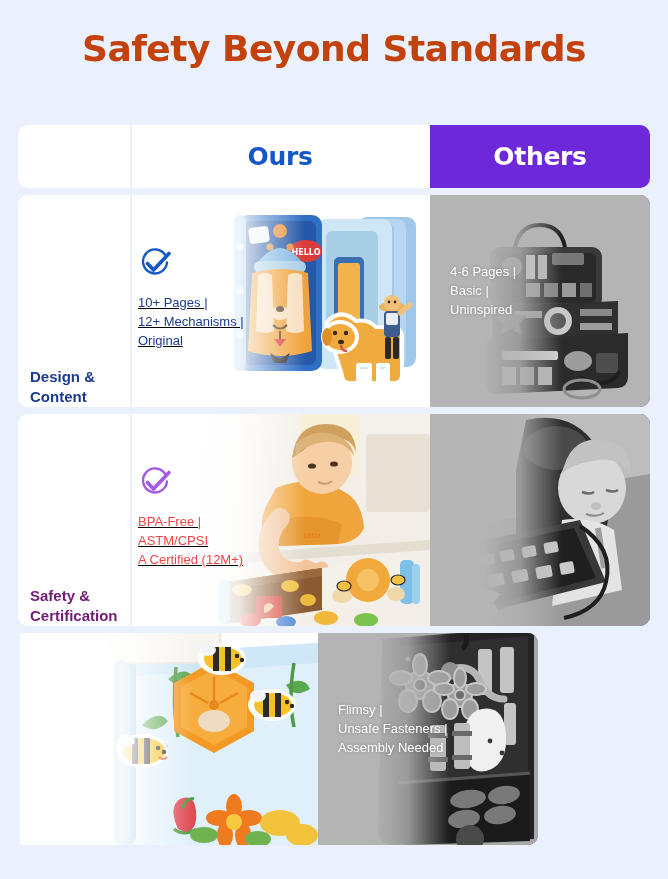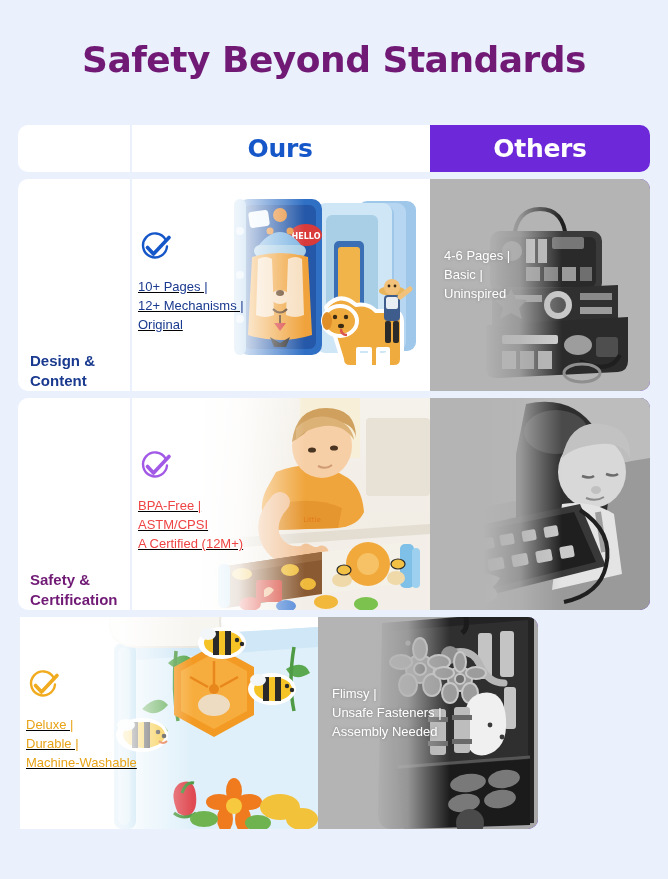--- a/index.html
+++ b/index.html
@@ -9,25 +9,25 @@
     height: 879px;
     background: #eaf0fc;
     font-family: "Liberation Sans", sans-serif;
     overflow: hidden;
     position: relative;
   }
 
   
   .page-title {
     text-align: center;
-    color: #701a75;
+    color: #c2410c;
     font-size: 36px;
     font-weight: 700;
     letter-spacing: -0.5px;
-    padding-top: 39px;
+    padding-top: 28px;
     font-family: "DejaVu Sans", sans-serif;
   }
 
   
   .compare-table {
     position: absolute;
     left: 18px;
     top: 125px;
     width: 632px;
   }
@@ -70,21 +70,21 @@
   .cell-ours::before {
     content: "";
     position: absolute;
     left: 0; top: 0; bottom: 0;
     width: 2px;
     background: #eaf0fc;
     z-index: 6;
   }
 
   
-  .row-header { height: 47px; }
+  .row-header { height: 63px; }
   .row-header .cell-ours,
   .row-header .cell-label { background: #ffffff; }
   .hdr-txt {
     width: 100%;
     height: 100%;
     display: flex;
     align-items: center;
     justify-content: center;
     font-size: 25px;
     font-weight: 700;
@@ -116,20 +116,21 @@
     white-space: pre-line;
   }
 
   .check-icon { display: block; margin-bottom: 9px; }
 
   .others-inner {
     position: relative;
     z-index: 5;
     padding: 68px 0 0 14px;
     width: 140px;
+    margin-left: 6px;
   }
   .others-text {
     font-size: 13px;
     line-height: 1.45;
     color: #ffffff;
     white-space: pre-line;
     text-shadow: 0 0 3px rgba(90,90,90,0.55);
   }
 
   
@@ -521,31 +522,20 @@
               <ellipse cx="284" cy="202" rx="16" ry="11"></ellipse>
             </g>
             <g fill="#6fb351">
               <ellipse cx="186" cy="202" rx="14" ry="8"></ellipse>
               <ellipse cx="240" cy="206" rx="13" ry="8"></ellipse>
             </g>
           </g>
         </svg>
       </div>
       <div class="fade-left"></div>
-      <div class="ours-inner">
-        <span class="check-icon">
-          <svg width="34" height="34" viewBox="0 0 34 34">
-            <path d="M27.5 8.5 A12 12 0 1 0 29 15.5" fill="none" stroke="#f0ab1e" stroke-width="2.4" stroke-linecap="round"></path>
-            <path d="M9.5 16.5 L15.5 23 L31 6.5" fill="none" stroke="#f0ab1e" stroke-width="3.6" stroke-linecap="round" stroke-linejoin="round"></path>
-          </svg>
-        </span>
-        <div class="claim-text" style="color:#e8a317">Deluxe |
-Durable |
-Machine-Washable</div>
-      </div>
     </div>
 
     <div class="cell-others">
       <div class="art">
         <svg viewBox="0 0 220 212" preserveAspectRatio="xMidYMid slice">
           <rect width="220" height="212" fill="#a8a8a8"></rect>
 
           <path d="M64 6 L216 -6 L216 206 L74 212 q-14 0 -14 -16 z" fill="#232323"></path>
           <path d="M72 14 L210 3 L210 150 L78 160 z" fill="#2f2f2f"></path>
           <circle cx="90" cy="26" r="2.6" fill="#8f8f8f"></circle>

